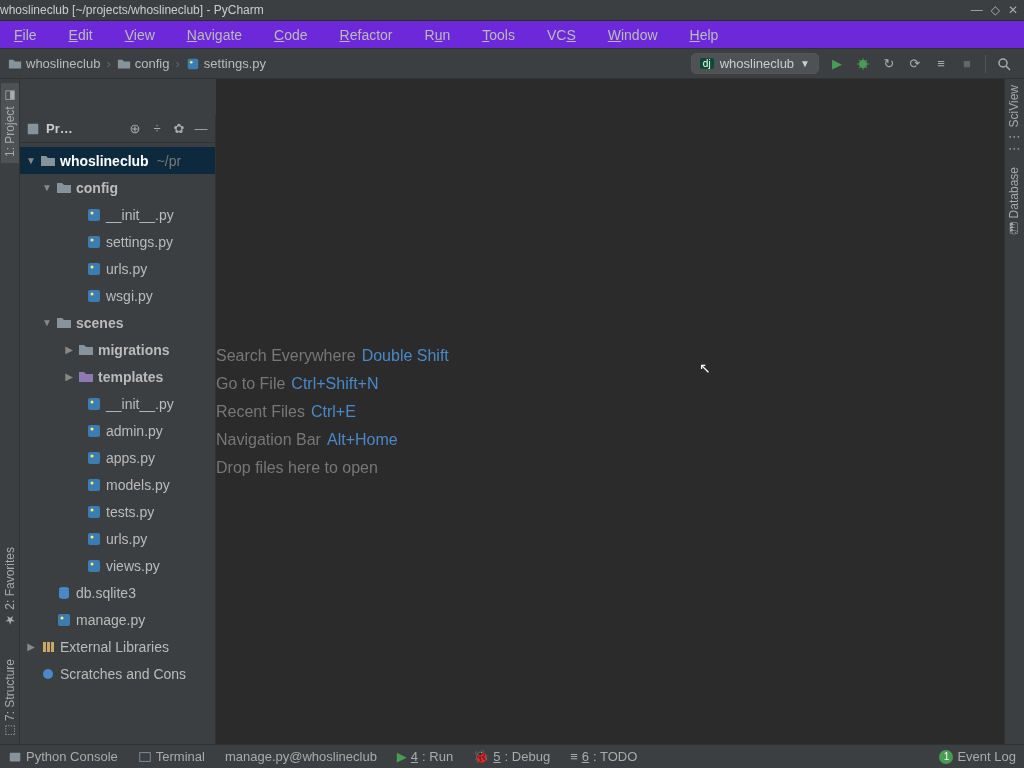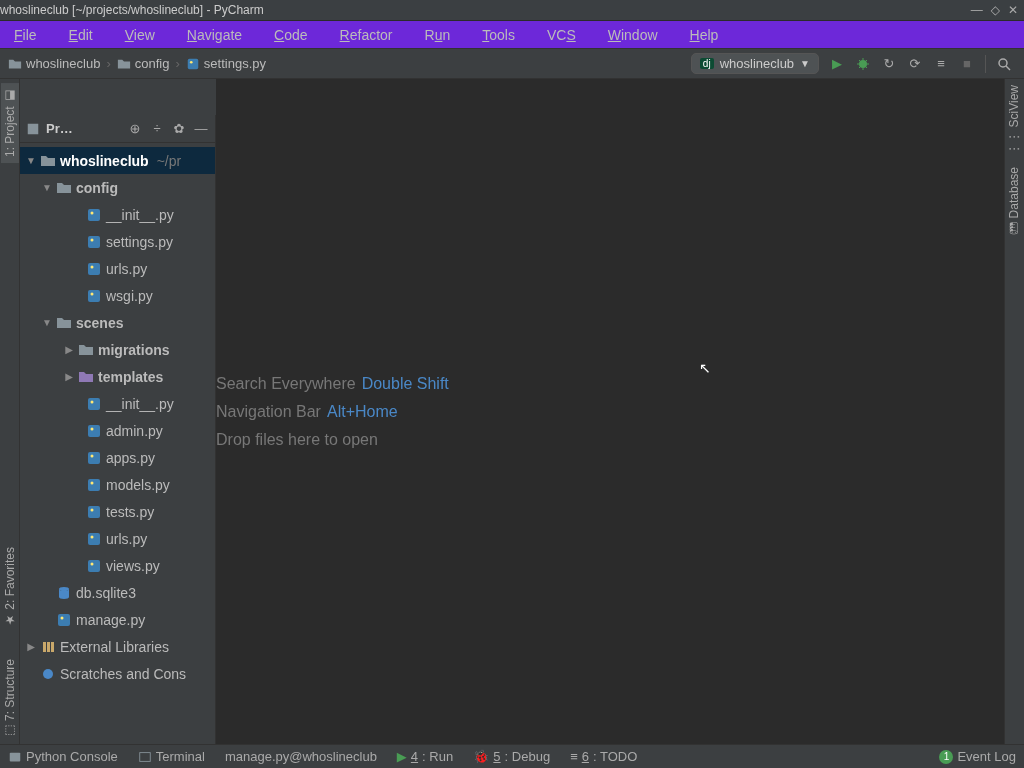--- a/index.html
+++ b/index.html
@@ -293,20 +293,22 @@
             <circle cx="8" cy="8" r="5" fill="#4a88c7"></circle>
           </svg>
           <span>Scratches and Cons</span>
         </div>
     </div>
   </div>
 
   <div class="editor">
     <div class="welcome">
       <div class="row"><span>Search Everywhere</span><span class="key">Double Shift</span></div>
+      <div class="row"><span>Go to File</span><span class="key">Ctrl+Shift+N</span></div>
+      <div class="row"><span>Recent Files</span><span class="key">Ctrl+E</span></div>
       <div class="row"><span>Navigation Bar</span><span class="key">Alt+Home</span></div>
       <div class="row"><span>Drop files here to open</span></div>
     </div>
     <div class="cursor">↖</div>
   </div>
 
   <div class="rightgutter">
     <div class="vtab">⋮⋮ <span>SciView</span></div>
     <div class="vtab">🛢 <span>Database</span></div>
   </div>

